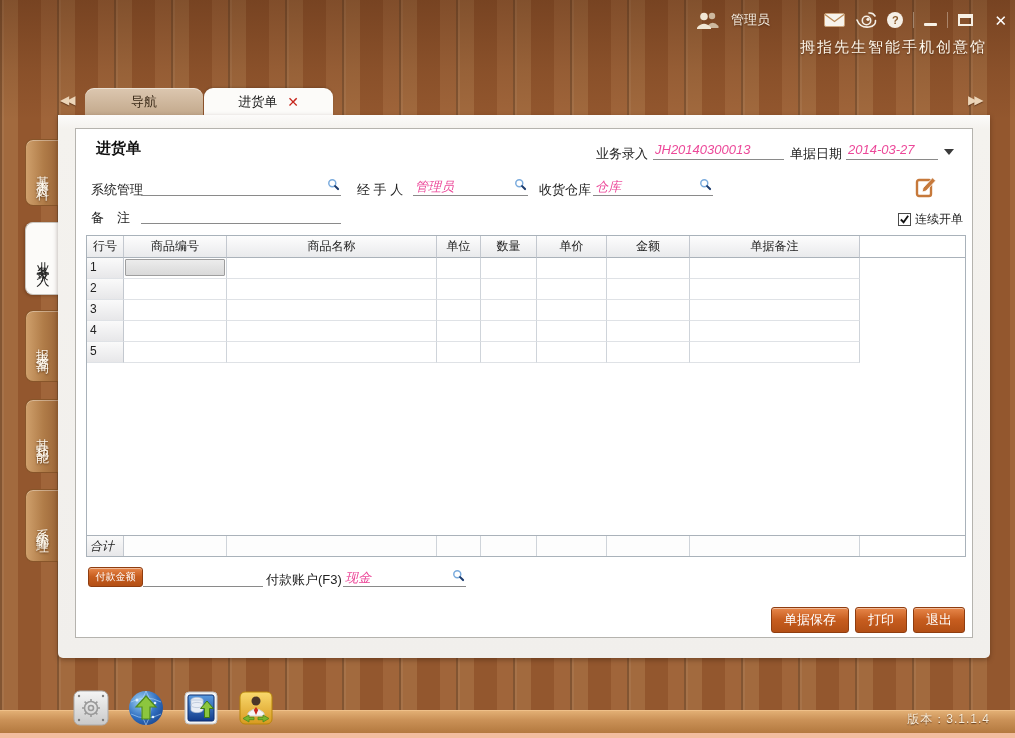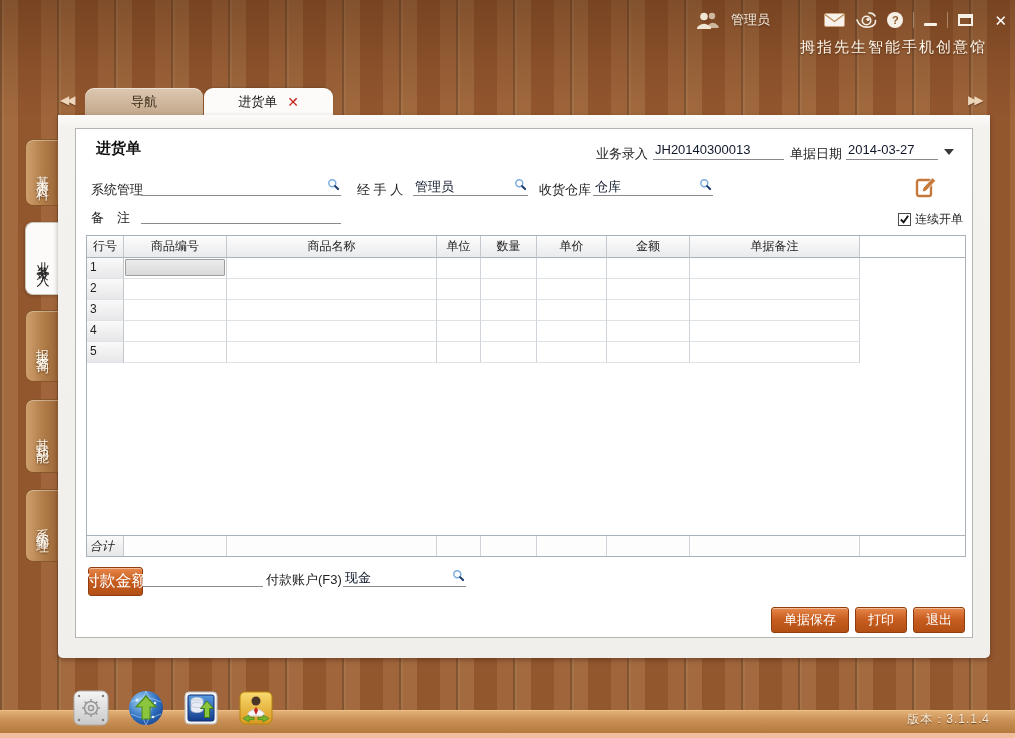--- a/index.html
+++ b/index.html
@@ -42,22 +42,22 @@
   .tab.active { left:204px; width:129px; color:#1c1c1c; background:#fcfbf9; box-shadow:0 -1px 2px rgba(0,0,0,.15); }
   .tab-close { color:#c6251c; font-weight:bold; font-size:14px; line-height:1; cursor:pointer; }
   
   .panel { position:absolute; left:58px; top:115px; width:932px; height:543px;
     background:linear-gradient(180deg,#fcfbfa 0,#f4f2ee 14px,#f1efec 100%);
     border-radius:0 0 5px 5px; box-shadow:0 2px 5px rgba(40,15,0,.35); }
   .inner { position:absolute; left:17px; top:13px; width:898px; height:510px;
     background:#ffffff; border:1px solid #b5b3ae; }
   .form-title { position:absolute; left:20px; top:10px; font-size:15px; font-weight:bold; color:#111; }
   .lbl { position:absolute; font-size:13px; color:#222; white-space:nowrap; }
-  .ufield { position:absolute; height:19px; border-bottom:1px solid #8a8a8a; font-size:13px; color:#0f172a;
-    padding:1px 16px 0 2px; white-space:nowrap; }
+  .ufield { position:absolute; height:19px; border-bottom:1px solid #8a8a8a; font-size:13px; color:#ec4899;
+    padding:1px 16px 0 2px; white-space:nowrap;font-style:italic; }
   .ufield .mag { position:absolute; right:1px; bottom:1px; }
   .date-arrow { position:absolute; width:0; height:0; border-left:5px solid transparent;
     border-right:5px solid transparent; border-top:6px solid #3a3a3a; cursor:pointer; }
   .edit-ico { position:absolute; left:838px; top:46px; cursor:pointer; }
   .chkrow { position:absolute; left:822px; top:82px; display:flex; align-items:center; gap:4px; cursor:pointer; }
   .chkbox { width:13px; height:13px; background:#fff; border:1px solid #4a4a4a; display:flex; align-items:center; justify-content:center; }
   .chklabel { font-size:12px; color:#222; }
   
   .grid { position:absolute; left:10px; top:106px; width:880px; height:322px;
     border:1px solid #a9b2ba; background:#fff; display:flex; flex-direction:column; font-size:12px; color:#222; }
@@ -76,21 +76,21 @@
   .g-head .gc.filler { background:#fff; border-bottom:1px solid #aab2ba; }
   .c0{width:37px;} .c1{width:103px;} .c2{width:210px;} .c3{width:44px;} .c4{width:56px;}
   .c5{width:70px;} .c6{width:83px;} .c7{width:170px;} .c8{flex:1;}
   .active-cell { margin:1px; height:17px; background:linear-gradient(180deg,#ececec,#d9d9d9);
     border:1px solid #9e9e9e; border-radius:1px; }
   
   .btn-orange { background:linear-gradient(180deg,#e8874a,#c75d1f 48%,#b34f15);
     border:1px solid #8f3d10; border-radius:3px; color:#fff; font-size:13px;
     box-shadow:inset 0 1px 0 rgba(255,255,255,.45); display:flex; align-items:center; justify-content:center;
     cursor:pointer; white-space:nowrap; }
-  .pay-amount { position:absolute; left:12px; top:438px; width:55px; height:29px; font-size:16px; }
+  .pay-amount { position:absolute; left:12px; top:438px; width:55px; height:20px; font-size:10px; }
   .actions { position:absolute; right:7px; top:478px; display:flex; gap:6px; }
   .actions .btn-orange { height:22px; padding:12px 12px; min-width:50px; }
   
   .side-tab { position:absolute; left:25px; width:33px; border-radius:8px 0 0 8px; cursor:pointer;
     display:flex; align-items:center; justify-content:center;
     background:linear-gradient(90deg,#cfa06c,#b07c48 55%,#9c6638);
     border:1px solid #87552a; border-right:none; box-shadow:inset 0 1px 0 rgba(255,255,255,.35); }
   .side-tab span { writing-mode:vertical-rl; text-orientation:upright; letter-spacing:4px;
     font-size:13px; color:#fdf7ec; text-shadow:0 1px 2px rgba(70,35,8,.8); }
   .side-tab.active { left:25px; width:34px; background:#fcfbf9; border-color:#c9c5bf;

